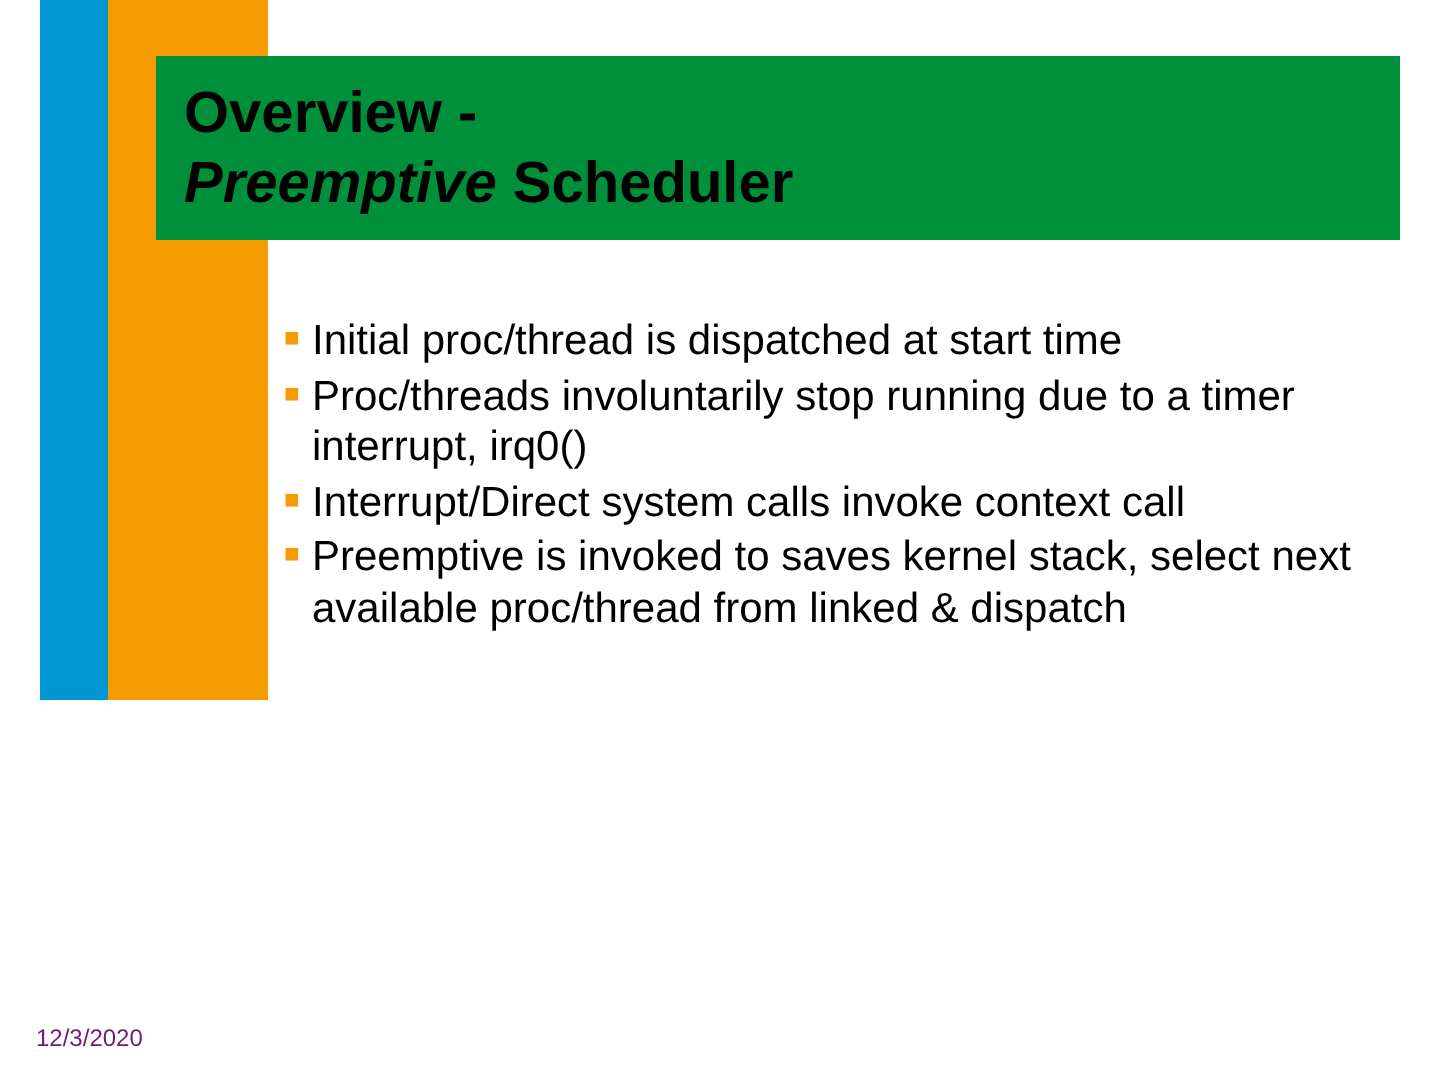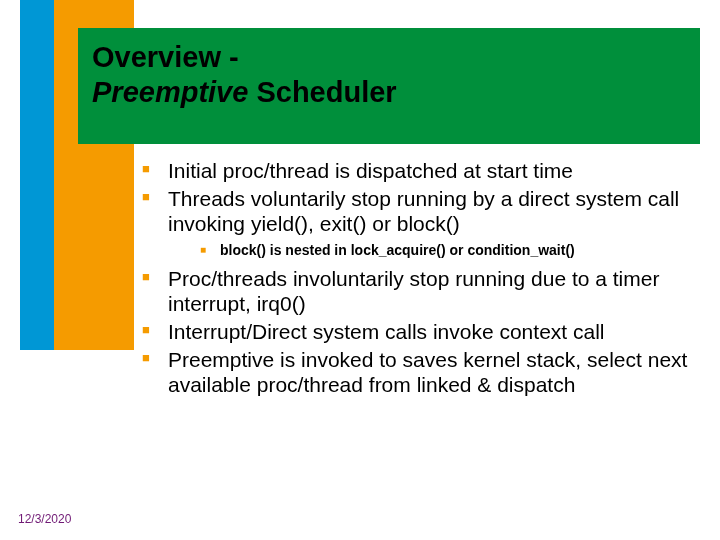--- a/index.html
+++ b/index.html
@@ -1,27 +1,27 @@
 <!DOCTYPE html>
 <html><head>
 <meta charset="utf-8">
 <style>
   * { margin: 0; padding: 0; box-sizing: border-box; }
   html, body { width: 720px; height: 540px; background: #fff; font-family: Arial, Helvetica, sans-serif; overflow: hidden; }
   .slide { position: relative; width: 720px; height: 540px; }
   .blue-strip { position: absolute; left: 20px; top: 0; width: 34px; height: 350px; background: #0097d5; }
   .orange-strip { position: absolute; left: 54px; top: 0; width: 80px; height: 350px; background: #f59b00; }
-  .title-box { position: absolute; left: 78px; top: 28px; width: 622px; height: 116px; background: #008f3b; padding: 12px 16px 8px 14px; }
+  .title-box { position: absolute; left: 78px; top: 28px; width: 622px; height: 92px; background: #008f3b; padding: 12px 16px 8px 14px; }
   .title-box h1 { color: #000; font-size: 29px; line-height: 1.2; font-weight: bold; }
   .title-word-overview { font-style: normal; }
   .title-word-preemptive { font-style: italic; }
   .title-word-scheduler { font-style: normal; }
   .content { position: absolute; left: 134px; top: 158px; width: 572px; }
   ul.top { list-style: none; }
-  ul.top > li { position: relative; padding-left: 34px; font-size: 21px; line-height: 1.22; color: #000; margin-bottom: 2px; }
+  ul.top > li { position: relative; padding-left: 22px; font-size: 21px; line-height: 1.22; color: #000; margin-bottom: 2px; }
   ul.top > li::before { content: "■"; position: absolute; left: 8px; top: 3px; font-size: 13px; color: #f59b00; }
   ul.nested { list-style: none; margin: 4px 0 6px 0; }
   ul.nested > li { position: relative; padding-left: 24px; font-size: 14px; font-weight: bold; line-height: 1.35; color: #000; margin-left: 28px; }
   ul.nested > li::before { content: "■"; position: absolute; left: 4px; top: 2px; font-size: 10px; color: #f59b00; }
   .italic { }
   .footer-date { position: absolute; left: 18px; bottom: 14px; font-size: 12px; color: #701a75; }
 </style>
 </head>
 <body>
 
@@ -35,28 +35,20 @@
       <span class="title-word-preemptive italic">Preemptive</span><span class="title-word-scheduler"> Scheduler</span>
     </h1>
   </div>
 
   <div class="content">
     <ul class="top">
       <li>
         <span>Initial proc/thread is dispatched at start time</span>
       </li>
       <li>
-        <span>Threads voluntarily stop running by a direct system call invoking yield(), exit() or block()</span>
-        <ul class="nested">
-          <li>
-            <span>block() is nested in lock_acquire() or condition_wait()</span>
-          </li>
-        </ul>
-      </li>
-      <li>
         <span class="italic">Proc/threads involuntarily stop running due to a timer interrupt, irq0()</span>
       </li>
       <li>
         <span>Interrupt/Direct system calls invoke context call</span>
       </li>
       <li>
         <span>Preemptive is invoked to </span><span class="italic">saves kernel stack,</span><span> select next available proc/thread from linked &amp; dispatch</span>
       </li>
     </ul>
   </div>

